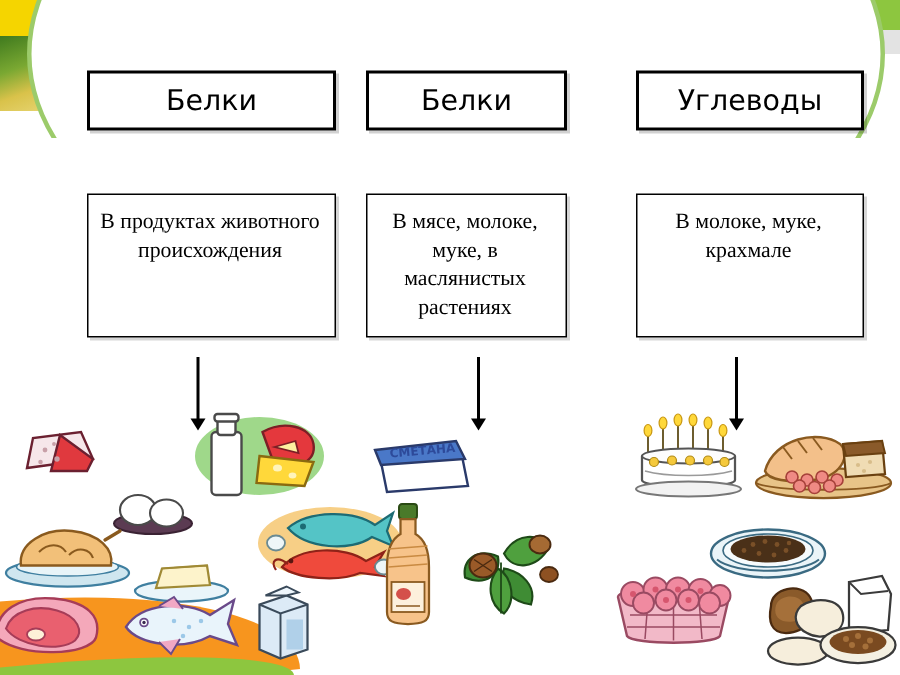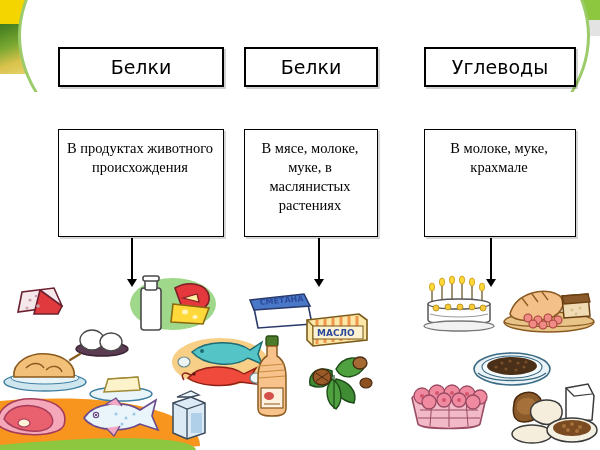--- a/index.html
+++ b/index.html
@@ -108,21 +108,21 @@
     font-size: 19px;
     color: #000000;
     box-shadow: 2px 2px 0 rgba(0,0,0,0.18);
   }
 
   .desc-box {
     position: absolute;
     top: 129px;
     left: 0;
     width: 100%;
-    height: 108px;
+    height: 96px;
     box-sizing: border-box;
     border: 1.5px solid #000000;
     background: #ffffff;
     padding: 9px 6px 0 4px;
     text-align: center;
     font-family: "Liberation Serif", serif;
     font-size: 14.5px;
     line-height: 1.32;
     color: #000000;
     box-shadow: 2px 2px 0 rgba(0,0,0,0.16);
@@ -301,36 +301,20 @@
     </div>
 
     <div class="food" style="left:246px; top:18px;">
       <svg width="72" height="40" viewBox="0 0 72 40">
         <path d="M8 18 L62 14 L66 34 L12 38 Z" fill="#ffffff" stroke="#2a3a6a" stroke-width="1.6"></path>
         <path d="M4 10 L58 4 L64 16 L8 20 Z" fill="#4a78c8" stroke="#2a3a6a" stroke-width="1.6"></path>
         <text class="lbl" x="14" y="15" font-size="8" fill="#ffffff" transform="rotate(-5 14 15)">СМЕТАНА</text>
       </svg>
     </div>
 
-    <div class="food" style="left:301px; top:34px;">
-      <svg width="72" height="42" viewBox="0 0 72 42">
-        <path d="M6 14 L58 8 L66 14 L66 34 L12 40 L6 34 Z" fill="#fbe7a8" stroke="#7a5a18" stroke-width="1.6"></path>
-        <path d="M6 14 L12 20 L12 40" fill="none" stroke="#7a5a18" stroke-width="1.2"></path>
-        <g stroke="#f08a3c" stroke-width="3" opacity="0.85">
-          <line x1="16" y1="14" x2="16" y2="38"></line>
-          <line x1="24" y1="13" x2="24" y2="37"></line>
-          <line x1="32" y1="12" x2="32" y2="36"></line>
-          <line x1="40" y1="11" x2="40" y2="35"></line>
-          <line x1="48" y1="10" x2="48" y2="34"></line>
-          <line x1="56" y1="10" x2="56" y2="33"></line>
-        </g>
-        <rect x="12" y="20" width="50" height="13" fill="#fdf3d2" stroke="#7a5a18" stroke-width="1"></rect>
-        <text class="lbl" x="16" y="30" font-size="9">МАСЛО</text>
-      </svg>
-    </div>
 
     <div class="food" style="left:252px; top:62px;">
       <svg width="40" height="84" viewBox="0 0 40 84">
         <rect x="14" y="2" width="12" height="10" rx="2" fill="#4a7a2a" stroke="#2a4a14" stroke-width="1.3"></rect>
         <path d="M15 12 L15 22 C8 26 6 34 6 44 L6 74 C6 80 10 82 20 82 C30 82 34 80 34 74 L34 44 C34 34 32 26 25 22 L25 12 Z" fill="#f7c38a" stroke="#8a5a20" stroke-width="1.5"></path>
         <path d="M7 32 L33 30 M7 38 L33 36 M7 44 L33 42" fill="none" stroke="#c98a42" stroke-width="1.1"></path>
         <rect x="9" y="54" width="22" height="20" fill="#fdf0dc" stroke="#8a5a20" stroke-width="1.2"></rect>
         <ellipse cx="17" cy="62" rx="5" ry="4" fill="#d4504a"></ellipse>
         <path d="M12 70 L28 70" stroke="#8a5a20" stroke-width="1"></path>
       </svg>

